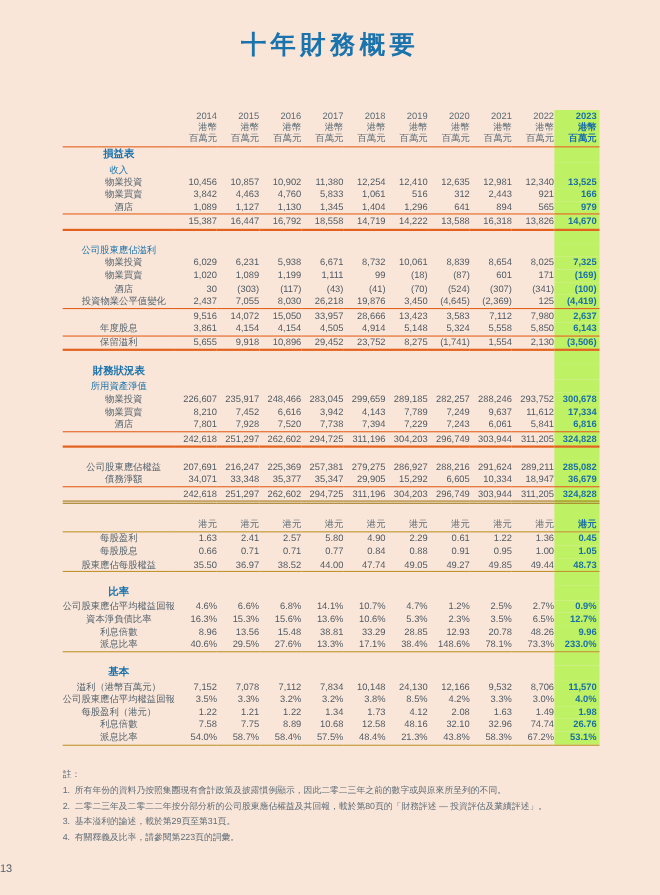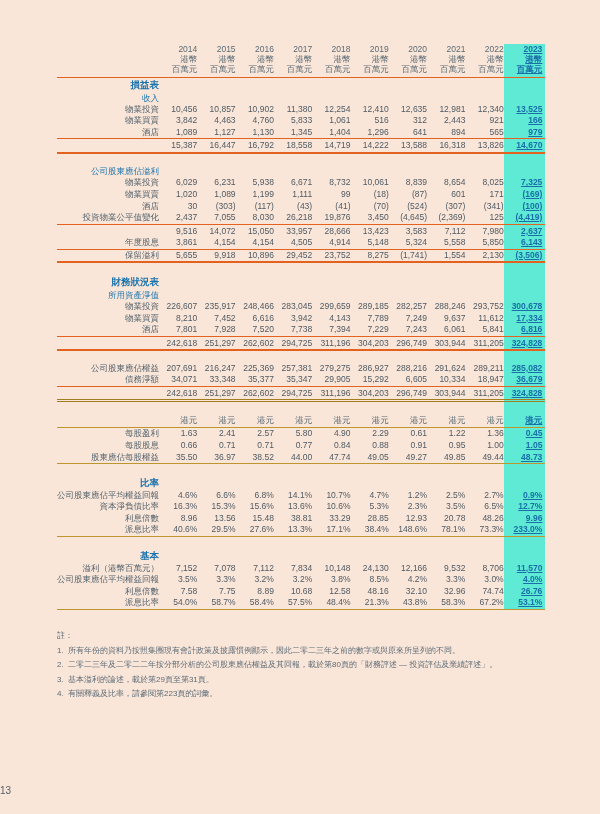--- a/index.html
+++ b/index.html
@@ -24,23 +24,23 @@
   table { border-collapse:collapse; table-layout:fixed; width:488px; font-size:8.5px; }
   col.c-lbl { width:102px; }
   col.c-val { width:38.3px; }
   col.c-23  { width:41.7px; }
   td { padding:0; vertical-align:bottom; }
 
   thead td { border-bottom:1.5px solid #e4621f; padding-bottom:2px; }
   thead .yr, thead .un { text-align:right; color:#5a6b76; font-size:8.5px; line-height:10.2px; white-space:nowrap; }
   thead td.y23 .yr, thead td.y23 .un { color:#1a6fa8; font-weight:bold; }
 
-  td.lbl { text-align:right; color:#53636e; line-height:11.6px; white-space:nowrap; overflow:visible; }
+  td.lbl { text-align:center; color:#53636e; line-height:11.6px; white-space:nowrap; overflow:visible; }
   td.val { text-align:right; color:#4e5a64; height:11.6px; line-height:11.6px; white-space:nowrap; }
-  td.y23 { background:#5eead4; color:#1a6fa8; font-weight:bold; padding-right:3px;text-decoration:underline; }
+  td.y23 { background:#bef264; color:#1a6fa8; font-weight:bold; padding-right:3px; }
 
   tr.ind td.lbl { padding-left:9px; }
   tr.r-section td.lbl { color:#1a73ad; font-weight:bold; font-size:9.5px; line-height:14px; height:14px; }
   tr.r-subhead td.lbl { color:#1a73ad; font-weight:normal; height:12px; line-height:12px; }
   tr.r-unit td { height:13px; line-height:13px; color:#5a6b76; }
   tr.r-unit td.y23 { color:#1a6fa8; }
   tr.r-total td { height:12.4px; line-height:12.4px; }
 
   tr.rb-to > td { border-bottom:1px solid #e4621f; }
   tr.rb-TO > td { border-bottom:2px solid #e4621f; }
@@ -56,20 +56,21 @@
   .page-number {
     position:absolute; left:0; bottom:18px; width:552px;
     text-align:left; font-size:10px; color:#55616b;
   }
 </style>
 </head>
 <body>
 
 <div class="page">
 
+  <h1 class="title">十年財務概要</h1>
 
   <div class="table-wrap">
     <table>
       <colgroup>
         <col class="c-lbl">
         <col class="c-val">
           <col class="c-val">
           <col class="c-val">
           <col class="c-val">
           <col class="c-val">
@@ -660,20 +661,33 @@
             <td class="val">3.5%</td>
             <td class="val">3.3%</td>
             <td class="val">3.2%</td>
             <td class="val">3.2%</td>
             <td class="val">3.8%</td>
             <td class="val">8.5%</td>
             <td class="val">4.2%</td>
             <td class="val">3.3%</td>
             <td class="val">3.0%</td>
             <td class="val y23">4.0%</td>
+          </tr>
+          <tr class="r-data">
+            <td class="lbl">每股盈利（港元）</td>
+            <td class="val">1.22</td>
+            <td class="val">1.21</td>
+            <td class="val">1.22</td>
+            <td class="val">1.34</td>
+            <td class="val">1.73</td>
+            <td class="val">4.12</td>
+            <td class="val">2.08</td>
+            <td class="val">1.63</td>
+            <td class="val">1.49</td>
+            <td class="val y23">1.98</td>
           </tr>
           <tr class="r-data">
             <td class="lbl">利息倍數</td>
             <td class="val">7.58</td>
             <td class="val">7.75</td>
             <td class="val">8.89</td>
             <td class="val">10.68</td>
             <td class="val">12.58</td>
             <td class="val">48.16</td>
             <td class="val">32.10</td>

